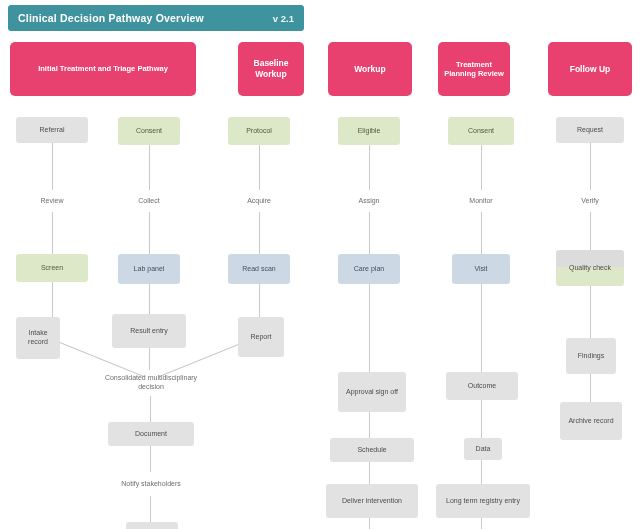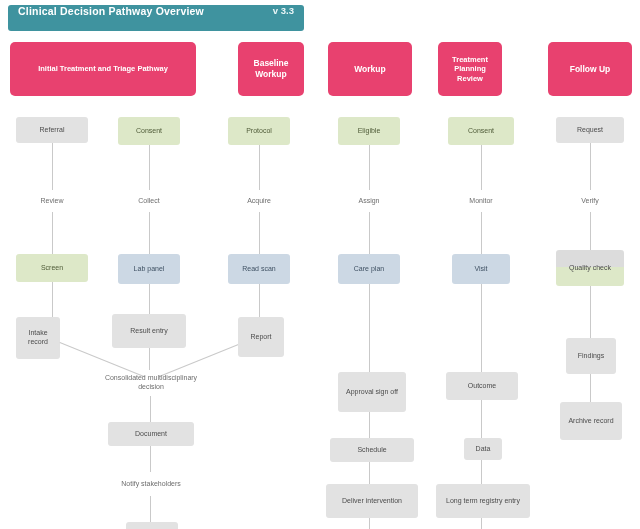--- a/index.html
+++ b/index.html
@@ -18,20 +18,21 @@
   
   #title-bar {
     position: absolute;
     left: 8px;
     top: 5px;
     width: 296px;
     height: 26px;
     background: #3f939f;
     border-radius: 3px;
     display: flex;
+    align-items: center;
     padding: 0 10px;
     box-sizing: border-box;
     gap: 8px;
   }
   #title-bar .t-main {
     color: #ffffff;
     font-size: 10.5px;
     font-weight: bold;
     letter-spacing: .2px;
     white-space: nowrap;
@@ -109,21 +110,21 @@
     background: #c9c9c9;
   }
   .conn.v { width: 1px; }
   .conn.diag { height: 1px; transform-origin: 0 0; }
 </style>
 </head>
 <body>
 
 <div id="title-bar">
   <span class="t-main">Clinical Decision Pathway Overview</span>
-  <span class="t-badge">v 3.3</span>
+  <span class="t-badge">v 2.1</span>
 </div>
 
 <div id="board">
 
   <div class="column" style="left:10px; width:186px;">
     <div class="col-header tall-text">Initial Treatment and Triage Pathway</div>
   </div>
   <div class="node gray" style="left:16px; top:75px; width:72px; height:26px;">Referral</div>
   <div class="node plain" style="left:16px; top:148px; width:72px; height:22px;">Review</div>
   <div class="node green" style="left:16px; top:212px; width:72px; height:28px;">Screen</div>
@@ -159,21 +160,21 @@
     <div class="col-header">Workup</div>
   </div>
   <div class="node green" style="left:228px; top:75px; width:62px; height:28px;">Protocol</div>
   <div class="node plain" style="left:228px; top:148px; width:62px; height:22px;">Acquire</div>
   <div class="node blue" style="left:228px; top:212px; width:62px; height:30px;">Read scan</div>
   <div class="node gray" style="left:238px; top:275px; width:46px; height:40px;">Report</div>
   <div class="conn v" style="left:259px; top:103px; height:45px;"></div>
   <div class="conn v" style="left:259px; top:170px; height:42px;"></div>
   <div class="conn v" style="left:259px; top:242px; height:33px;"></div>
 
-  <div class="column" style="left:438px; width:64px;">
+  <div class="column" style="left:438px; width:72px;">
     <div class="col-header tall-text">Treatment Planning Review</div>
   </div>
   <div class="node green" style="left:338px; top:75px; width:62px; height:28px;">Eligible</div>
   <div class="node plain" style="left:338px; top:148px; width:62px; height:22px;">Assign</div>
   <div class="node blue" style="left:338px; top:212px; width:62px; height:30px;">Care plan</div>
   <div class="node gray" style="left:338px; top:330px; width:68px; height:40px;">Approval sign off</div>
   <div class="node gray" style="left:330px; top:396px; width:84px; height:24px;">Schedule</div>
   <div class="node gray" style="left:326px; top:442px; width:92px; height:34px;">Deliver intervention</div>
 
   <div class="conn v" style="left:369px; top:103px; height:45px;"></div>

